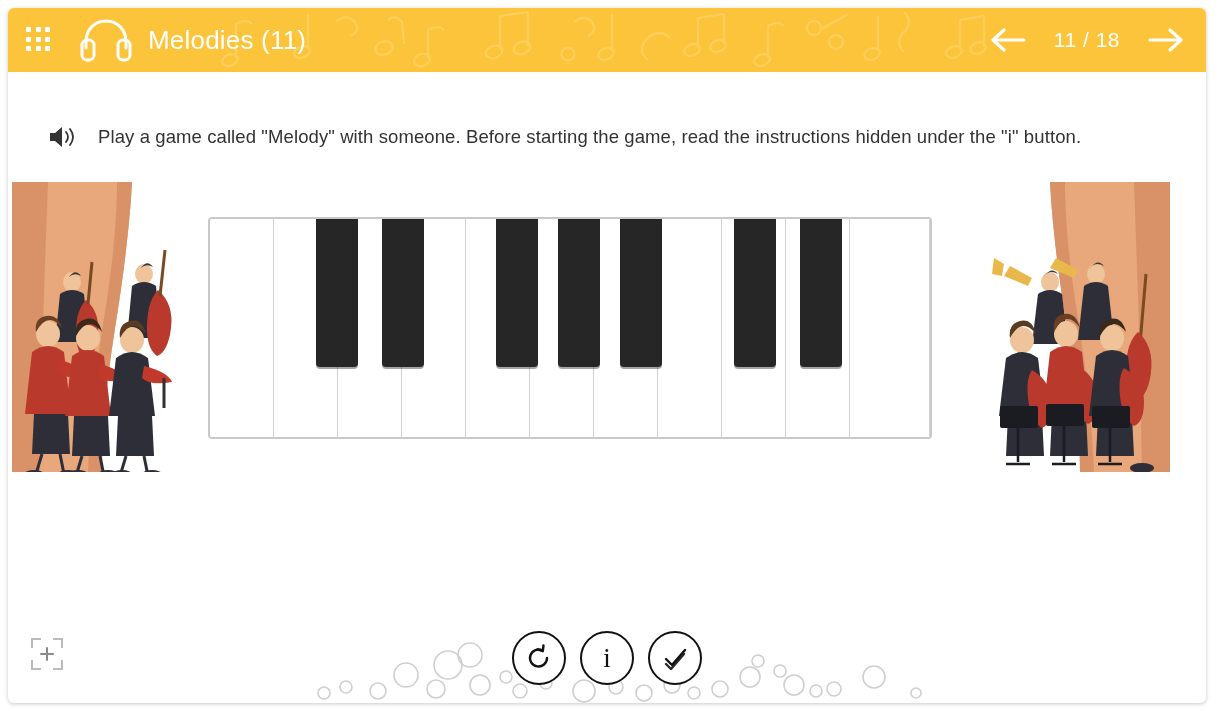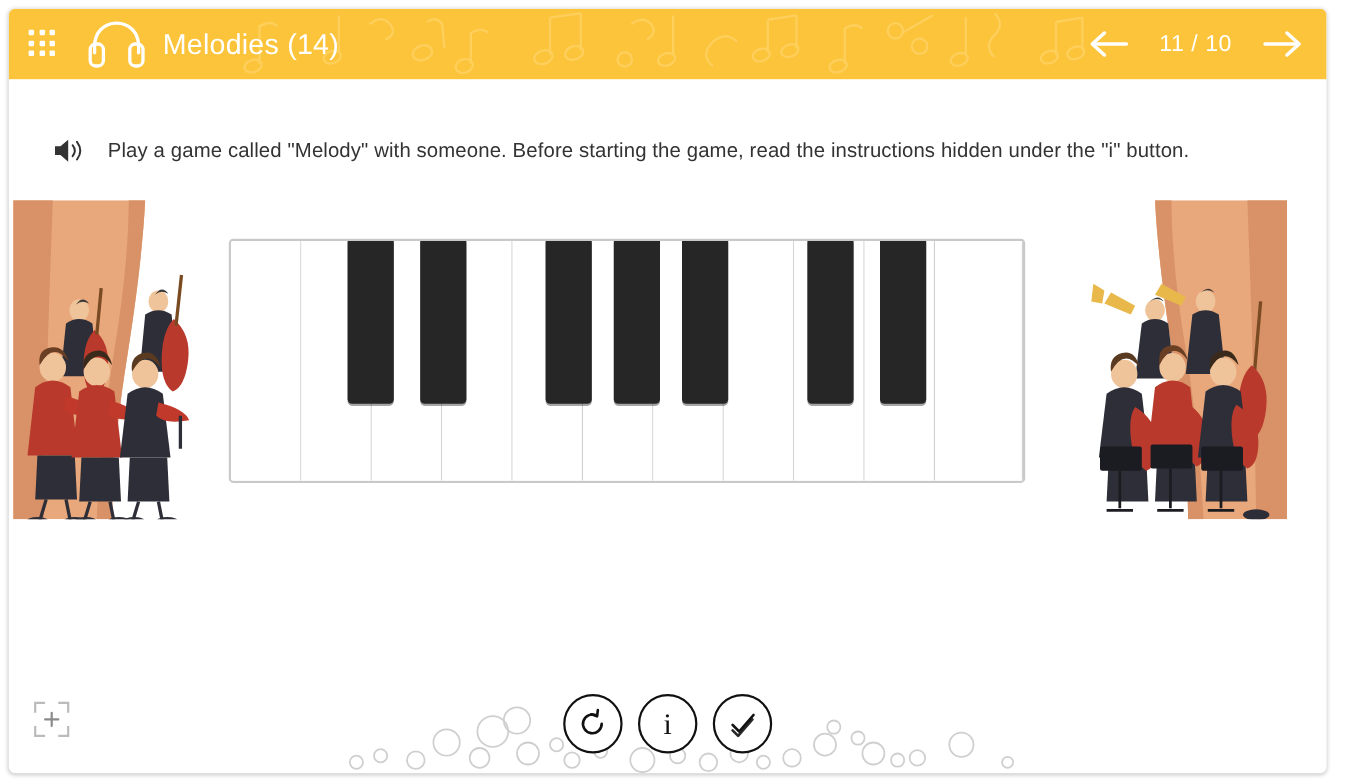--- a/index.html
+++ b/index.html
@@ -277,28 +277,28 @@
         <i></i>
         <i></i>
     </div>
 
     <svg class="headphone-icon" viewBox="0 0 52 44">
       <path d="M6 30 V24 C6 11 15 3 26 3 C37 3 46 11 46 24 V30" fill="none" stroke="#ffffff" stroke-width="3" stroke-linecap="round"></path>
       <rect x="2" y="22" width="12" height="20" rx="5" fill="none" stroke="#ffffff" stroke-width="3"></rect>
       <rect x="38" y="22" width="12" height="20" rx="5" fill="none" stroke="#ffffff" stroke-width="3"></rect>
     </svg>
 
-    <div class="title">Melodies (14)</div>
+    <div class="title">Melodies (11)</div>
 
     <div class="header-right">
       <svg class="nav-arrow" viewBox="0 0 40 34">
         <path d="M36 17 H6" stroke="#ffffff" stroke-width="3.2" stroke-linecap="round" fill="none"></path>
         <path d="M16 7 L5 17 L16 27" stroke="#ffffff" stroke-width="3.2" stroke-linecap="round" stroke-linejoin="round" fill="none"></path>
       </svg>
-      <div class="page-count">11 / 10</div>
+      <div class="page-count">11 / 18</div>
       <svg class="nav-arrow" viewBox="0 0 40 34">
         <path d="M4 17 H34" stroke="#ffffff" stroke-width="3.2" stroke-linecap="round" fill="none"></path>
         <path d="M24 7 L35 17 L24 27" stroke="#ffffff" stroke-width="3.2" stroke-linecap="round" stroke-linejoin="round" fill="none"></path>
       </svg>
     </div>
   </div>
 
   <div class="instruction-row">
     <svg class="speaker-icon" viewBox="0 0 30 30">
       <path d="M4 11 H9 L16 5 V25 L9 19 H4 Z" fill="#333333"></path>

